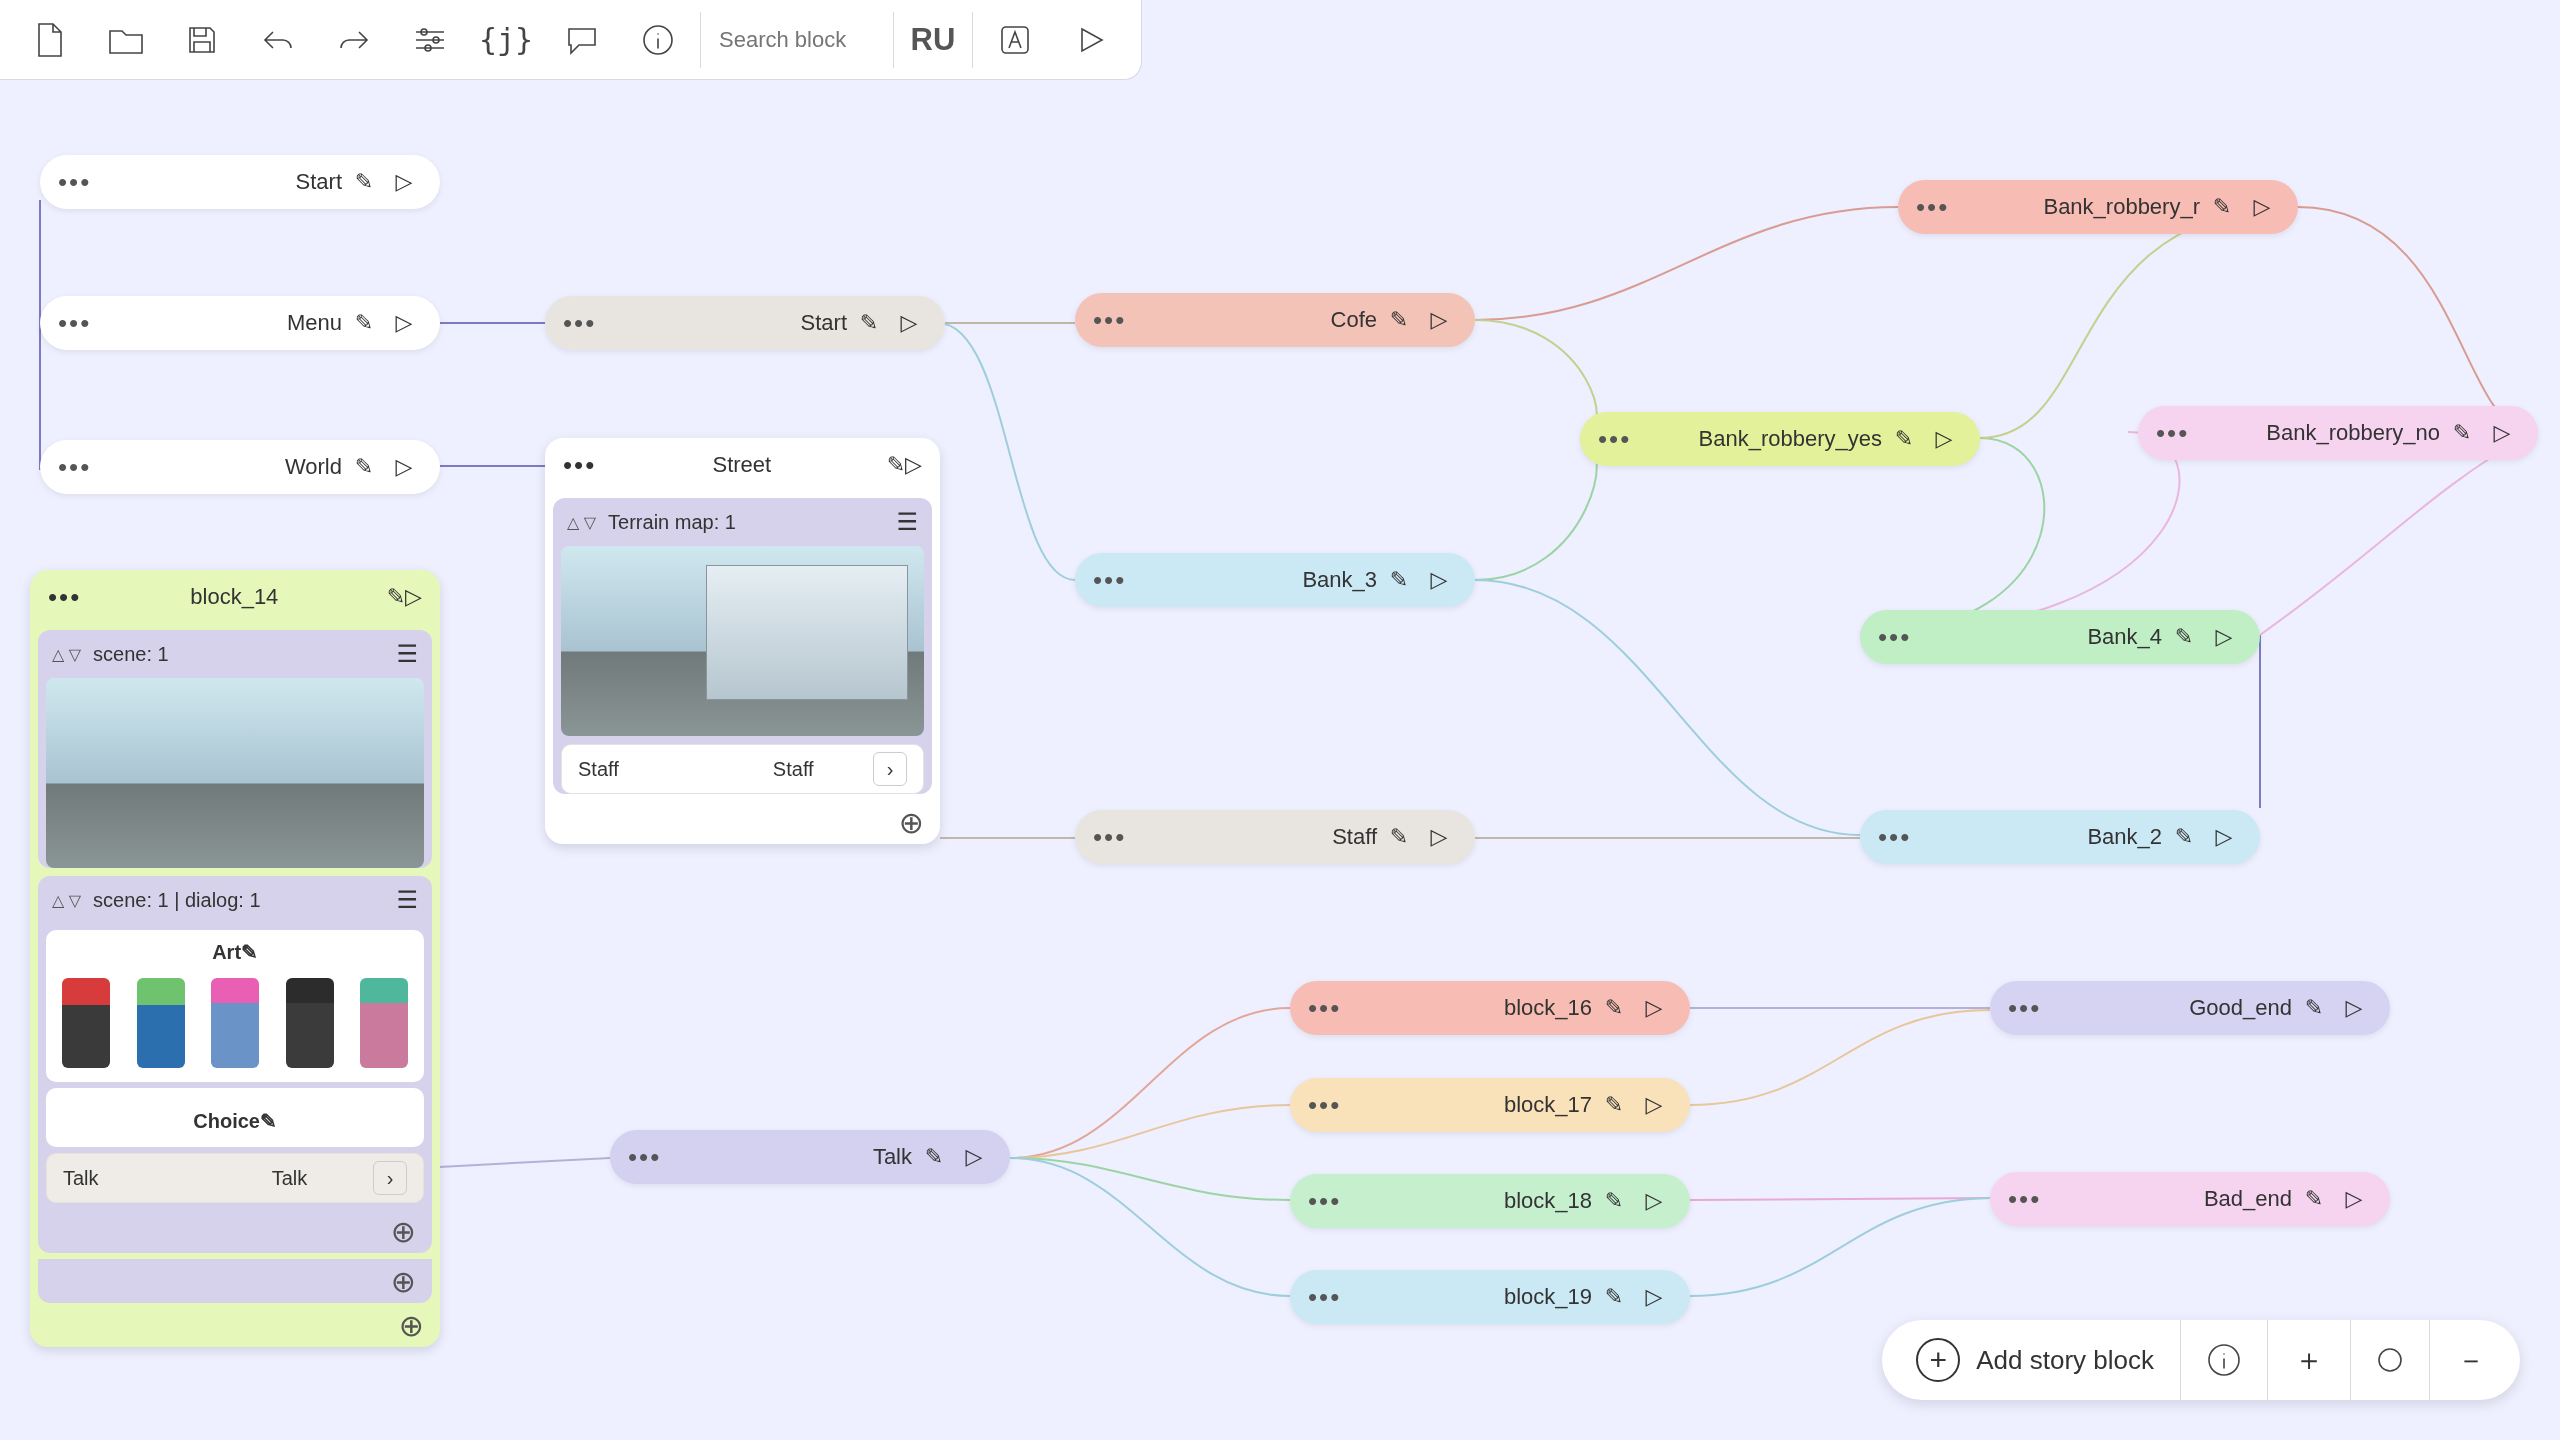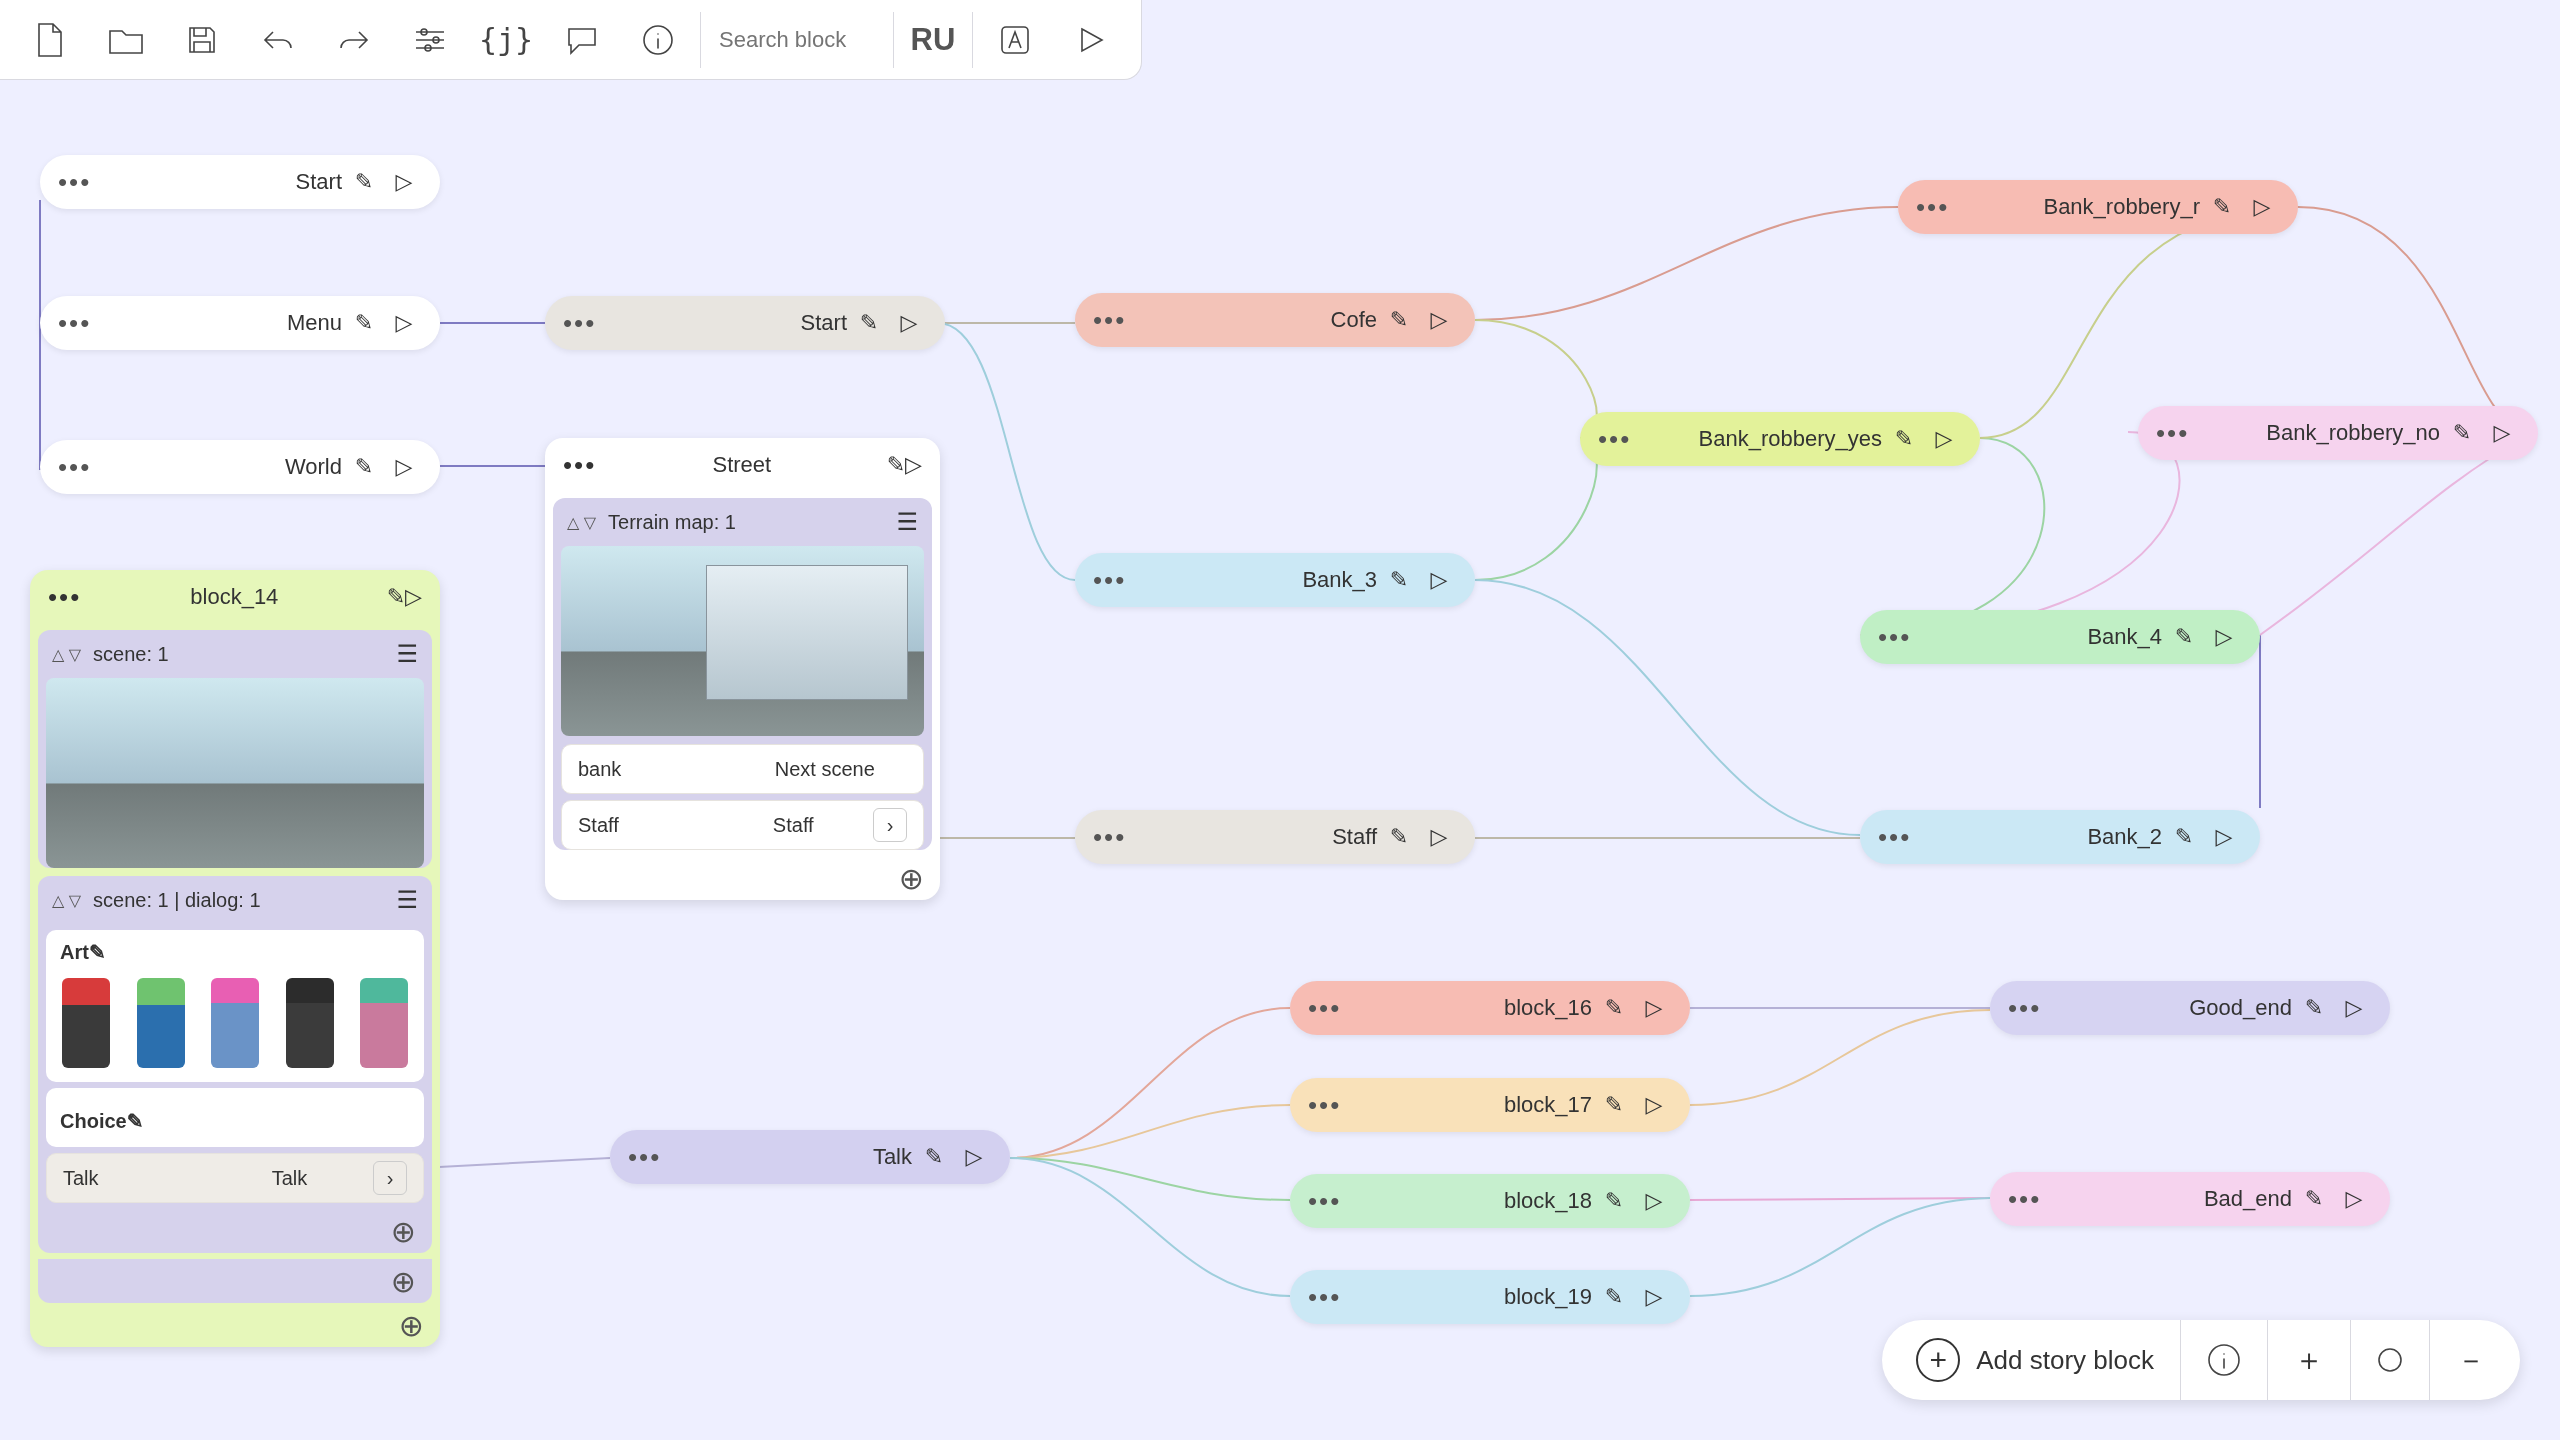--- a/index.html
+++ b/index.html
@@ -31,21 +31,21 @@
   .panel.lav { background:#d6d2ec; }
   .panel-head { height:48px; display:flex; align-items:center; padding:0 14px; gap:12px; font-size:20px; }
   .tri { display:flex; gap:6px; font-size:16px; color:#555; }
   .burger { margin-left:auto; font-size:24px; }
   .img-ph { margin:0 8px 8px; height:190px; border-radius:8px; background:linear-gradient(180deg,#cfe8ef 0%,#a9c3d1 55%,#717a7a 56%,#8a9595 100%); position:relative; overflow:hidden; }
   .img-ph.street::after{content:"";position:absolute;left:40%;top:10%;width:55%;height:70%;background:linear-gradient(#e5eef3,#b6c6cf);border:1px solid #89949c;}
   .row { margin:6px 8px; height:50px; background:#fff; border:1px solid #e6e3de; border-radius:10px; display:flex; align-items:center; padding:0 16px; font-size:20px; }
   .row .l{flex:1;} .row .r{flex:1;text-align:center;} .row .go{width:34px;height:34px;border:1px solid #ccc;border-radius:6px;display:flex;align-items:center;justify-content:center;margin-left:8px;}
   .plus { height:44px; display:flex; align-items:center; justify-content:flex-end; padding:0 16px; font-size:30px; color:#555; }
   .sect { margin:6px 8px; padding:10px 14px; background:#fff; border-radius:10px; }
-  .sect .label{font-weight:700;font-size:20px;display:flex;justify-content:flex-start;align-items:center;margin-bottom:10px;}
+  .sect .label{font-weight:700;font-size:20px;display:flex;justify-content:center;align-items:center;margin-bottom:10px;}
   .avatars{display:flex;justify-content:space-between;padding:4px 2px;}
   .ava{width:48px;height:90px;border-radius:6px;}
   .a1{background:linear-gradient(#d73b3b 30%,#3a3a3a 30%);}
   .a2{background:linear-gradient(#6fc36f 30%,#2b6fae 30%);}
   .a3{background:linear-gradient(#e85fb3 28%,#6a93c7 28%);}
   .a4{background:linear-gradient(#2c2c2c 28%,#3b3b3b 28%);}
   .a5{background:linear-gradient(#4fb89c 28%,#c97a9d 28%);}
   
   .bottombar{position:absolute;right:40px;bottom:40px;height:80px;background:#fff;border-radius:40px;box-shadow:0 4px 14px rgba(0,0,0,.12);display:flex;align-items:center;padding:0 8px;}
   .bb-seg{height:80px;display:flex;align-items:center;justify-content:center;padding:0 26px;border-left:1px solid var(--border);font-size:30px;}
@@ -280,24 +280,20 @@
     <span class="play">▷</span>
   </div>
   <div class="panel lav">
     <div class="panel-head">
       <span class="tri">△ ▽</span>
       <span>Terrain map: 1</span>
       <span class="burger">☰</span>
     </div>
     <div class="img-ph street"></div>
     <div class="row">
-        <span class="l">bank</span>
-        <span class="r">Next scene</span>
-      </div>
-    <div class="row">
         <span class="l">Staff</span>
         <span class="r">Staff</span>
         <span class="go">›</span>
       </div>
   </div>
   <div class="plus">⊕</div>
 </div>
 
 <div class="card lime" style="left:30px;top:570px;width:410px;">
   <div class="head">

